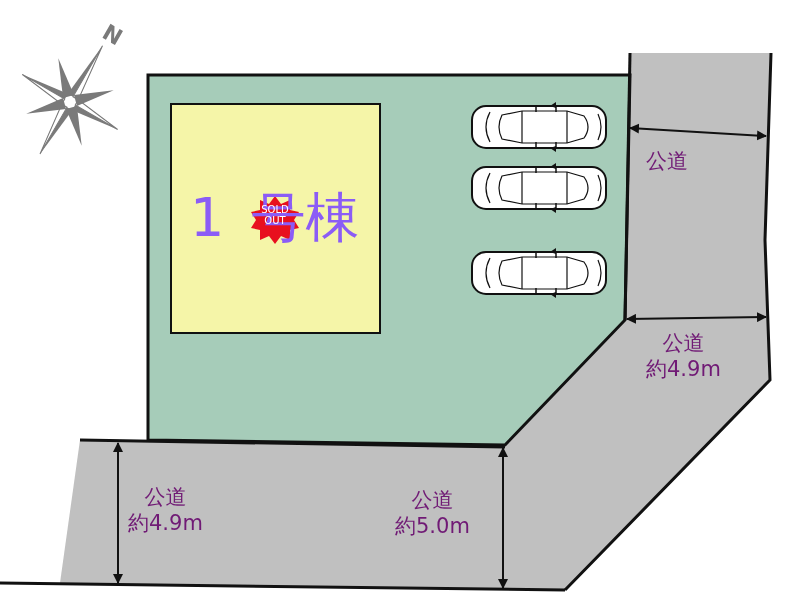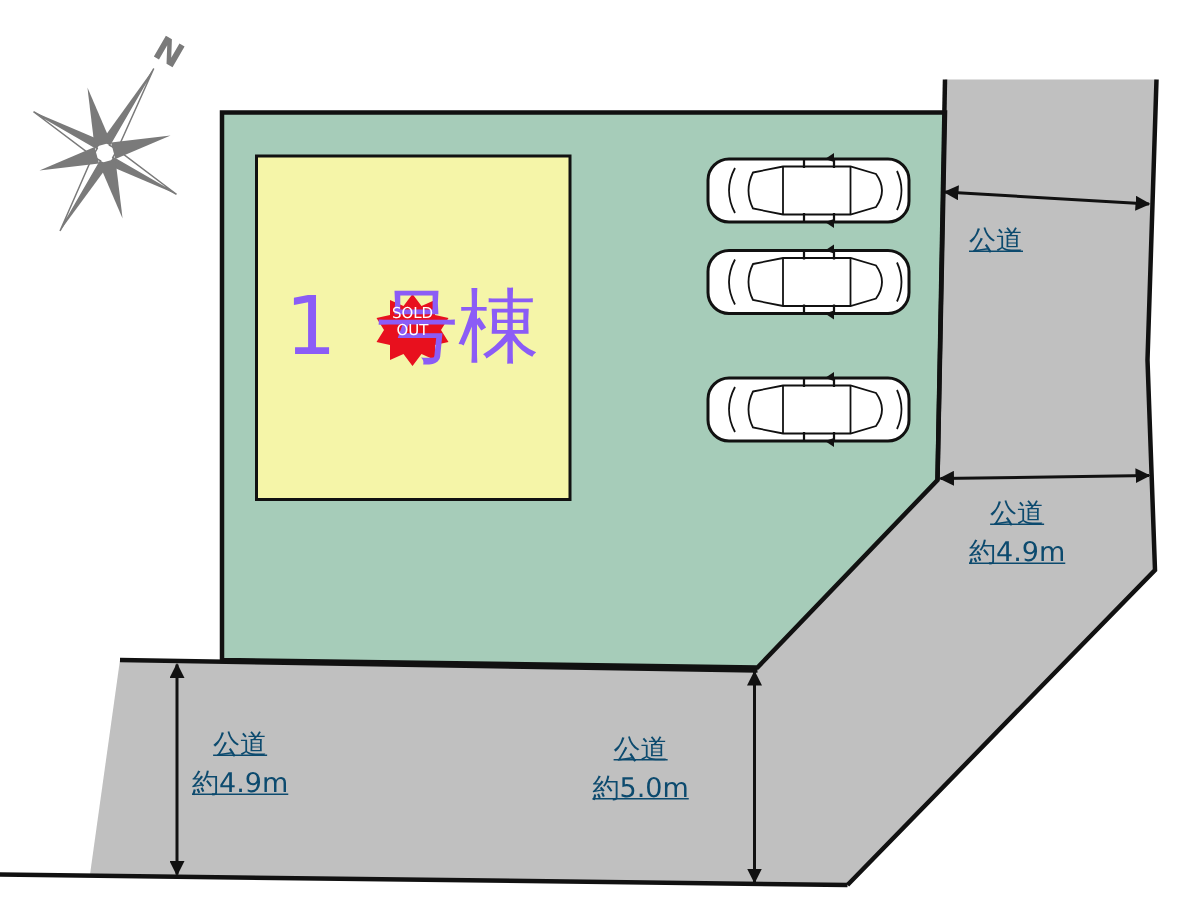--- a/index.html
+++ b/index.html
@@ -1,18 +1,18 @@
 <!DOCTYPE html>
 <html><head>
 <meta charset="utf-8">
 <style>
   html, body { margin: 0; padding: 0; background: #ffffff; }
   body { width: 800px; height: 600px; position: relative; overflow: hidden; font-family: "DejaVu Sans", "Liberation Sans", sans-serif; }
   #plan { position: absolute; left: 0; top: 0; }
-  .label { position: absolute; color: #0c4a6e; font-size: 18px; line-height: 26px; text-align: center; white-space: nowrap; text-decoration: underline; }
+  .label { position: absolute; color: #701a75; font-size: 21px; line-height: 26px; text-align: center; white-space: nowrap; }
   .house-label { position: absolute; left: 190px; top: 188px; font-size: 54px; line-height: 60px; color: #8b5cf6; font-family: "DejaVu Sans", sans-serif; }
   .house-label span { display: inline-block; }
   .sold-text { position: absolute; left: 250px; top: 204px; width: 50px; text-align: center; color: #ffffff; font-size: 10px; line-height: 11px; font-weight: normal; font-family: "DejaVu Sans", sans-serif; }
 </style>
 </head>
 <body>
 
 <svg id="plan" width="800" height="600" viewBox="0 0 800 600">
   <defs>
     <marker id="arr" markerWidth="10" markerHeight="10" refX="9" refY="5" orient="auto" markerUnits="userSpaceOnUse">

